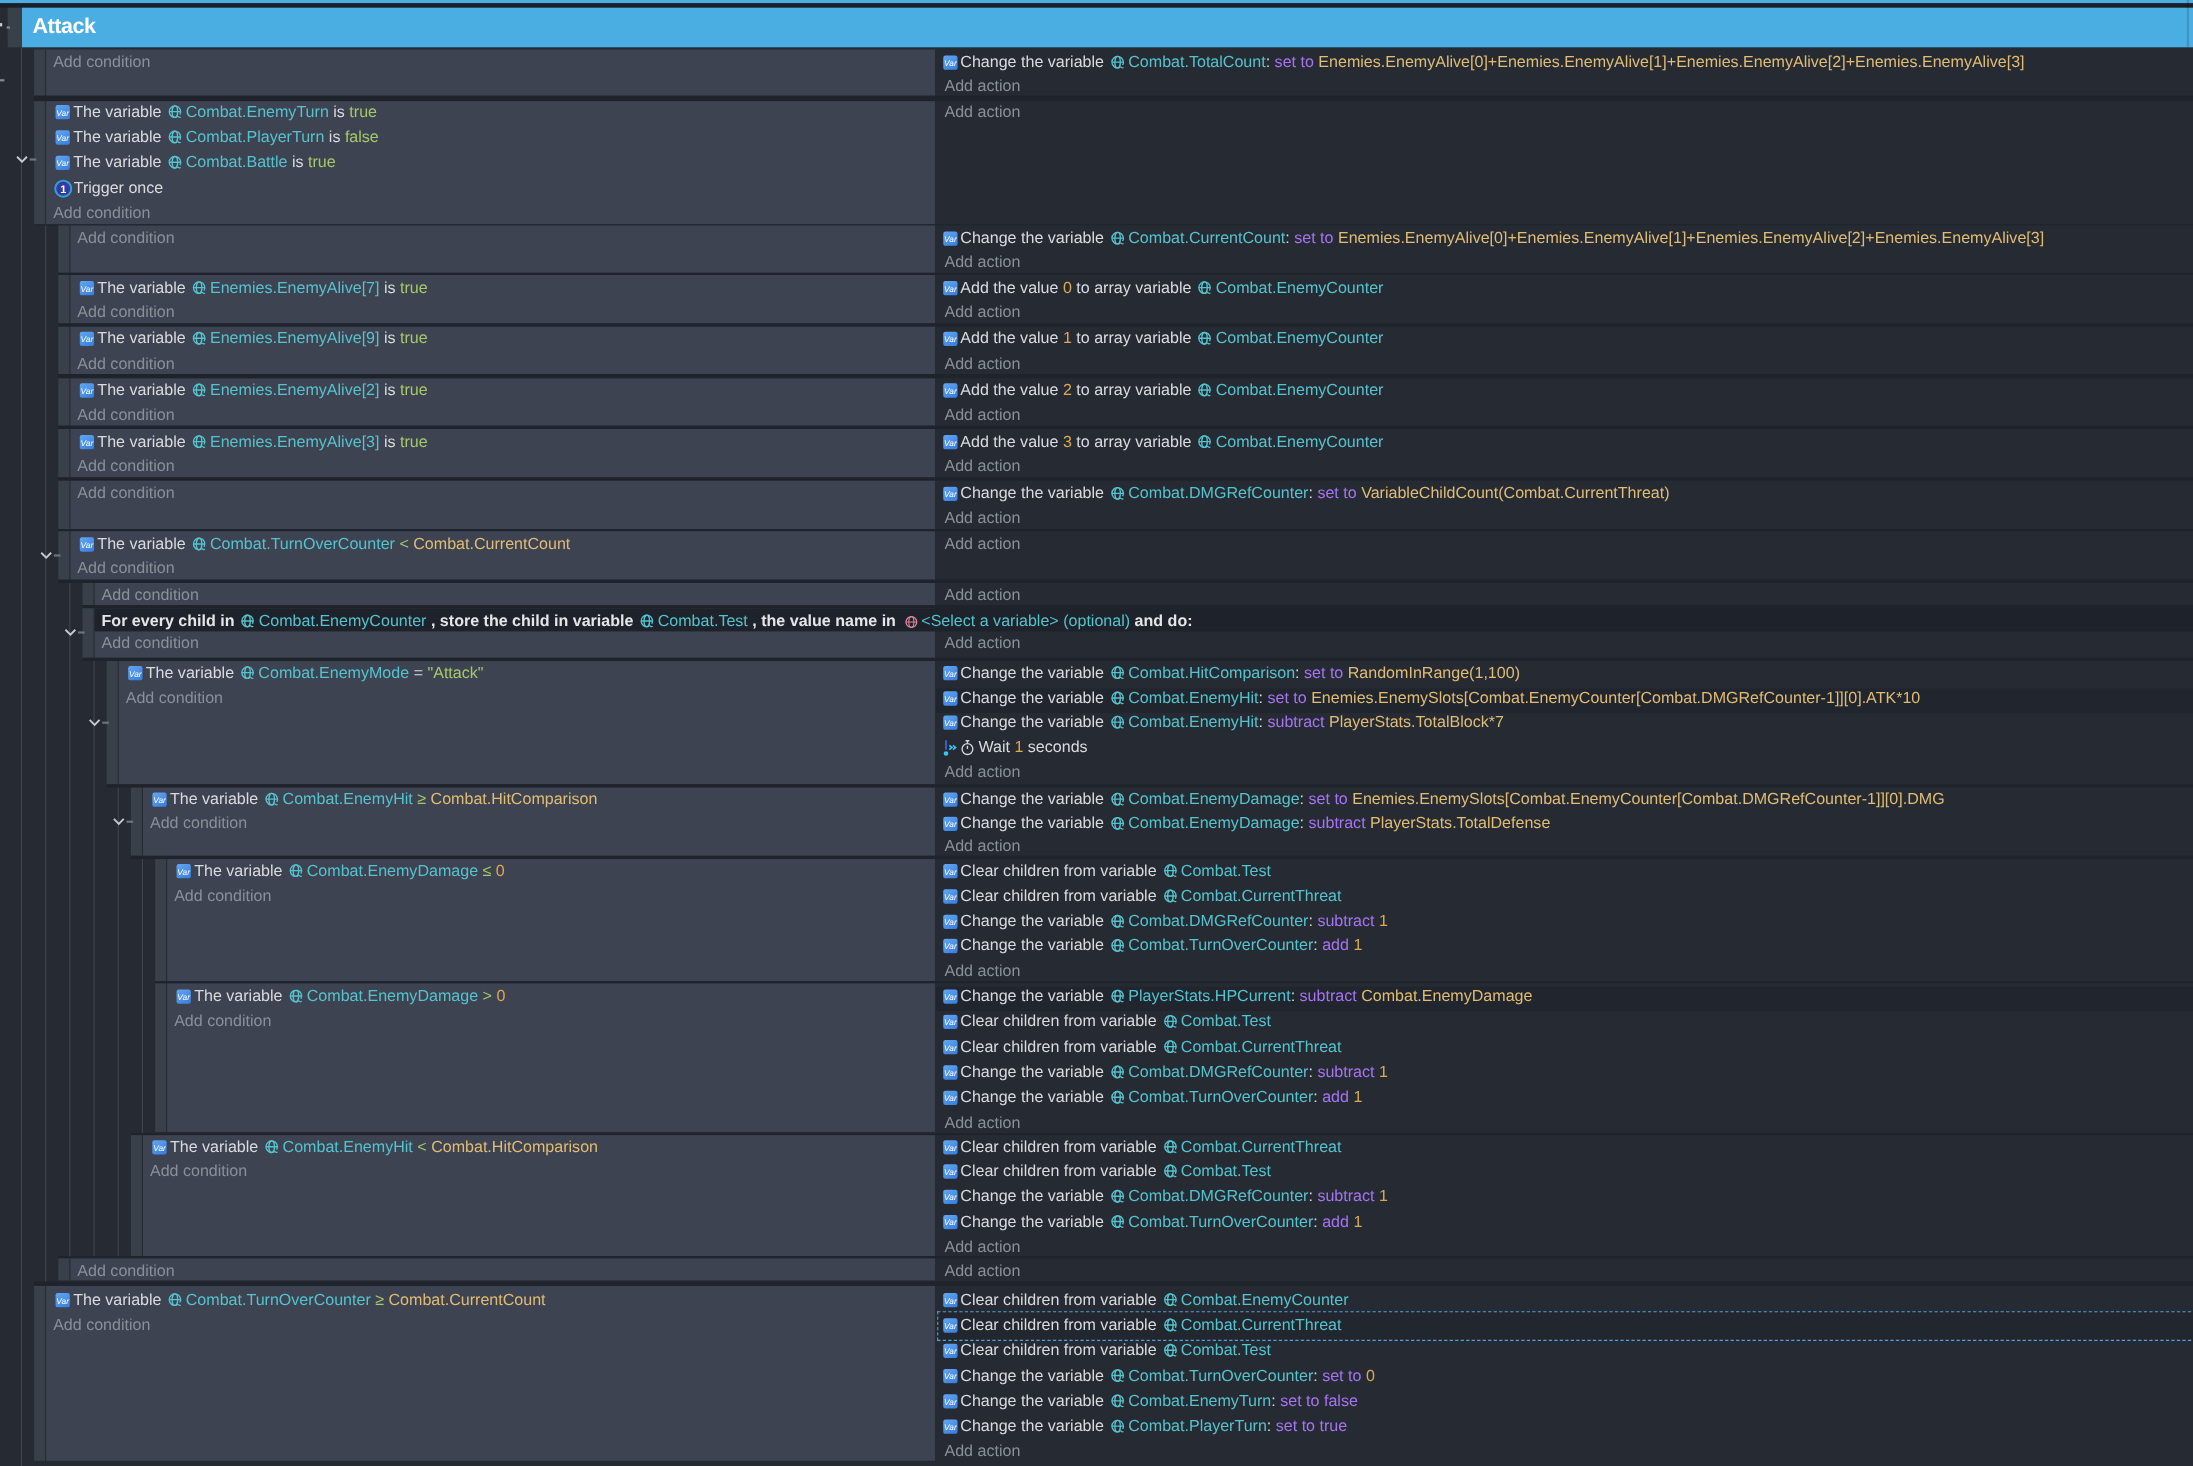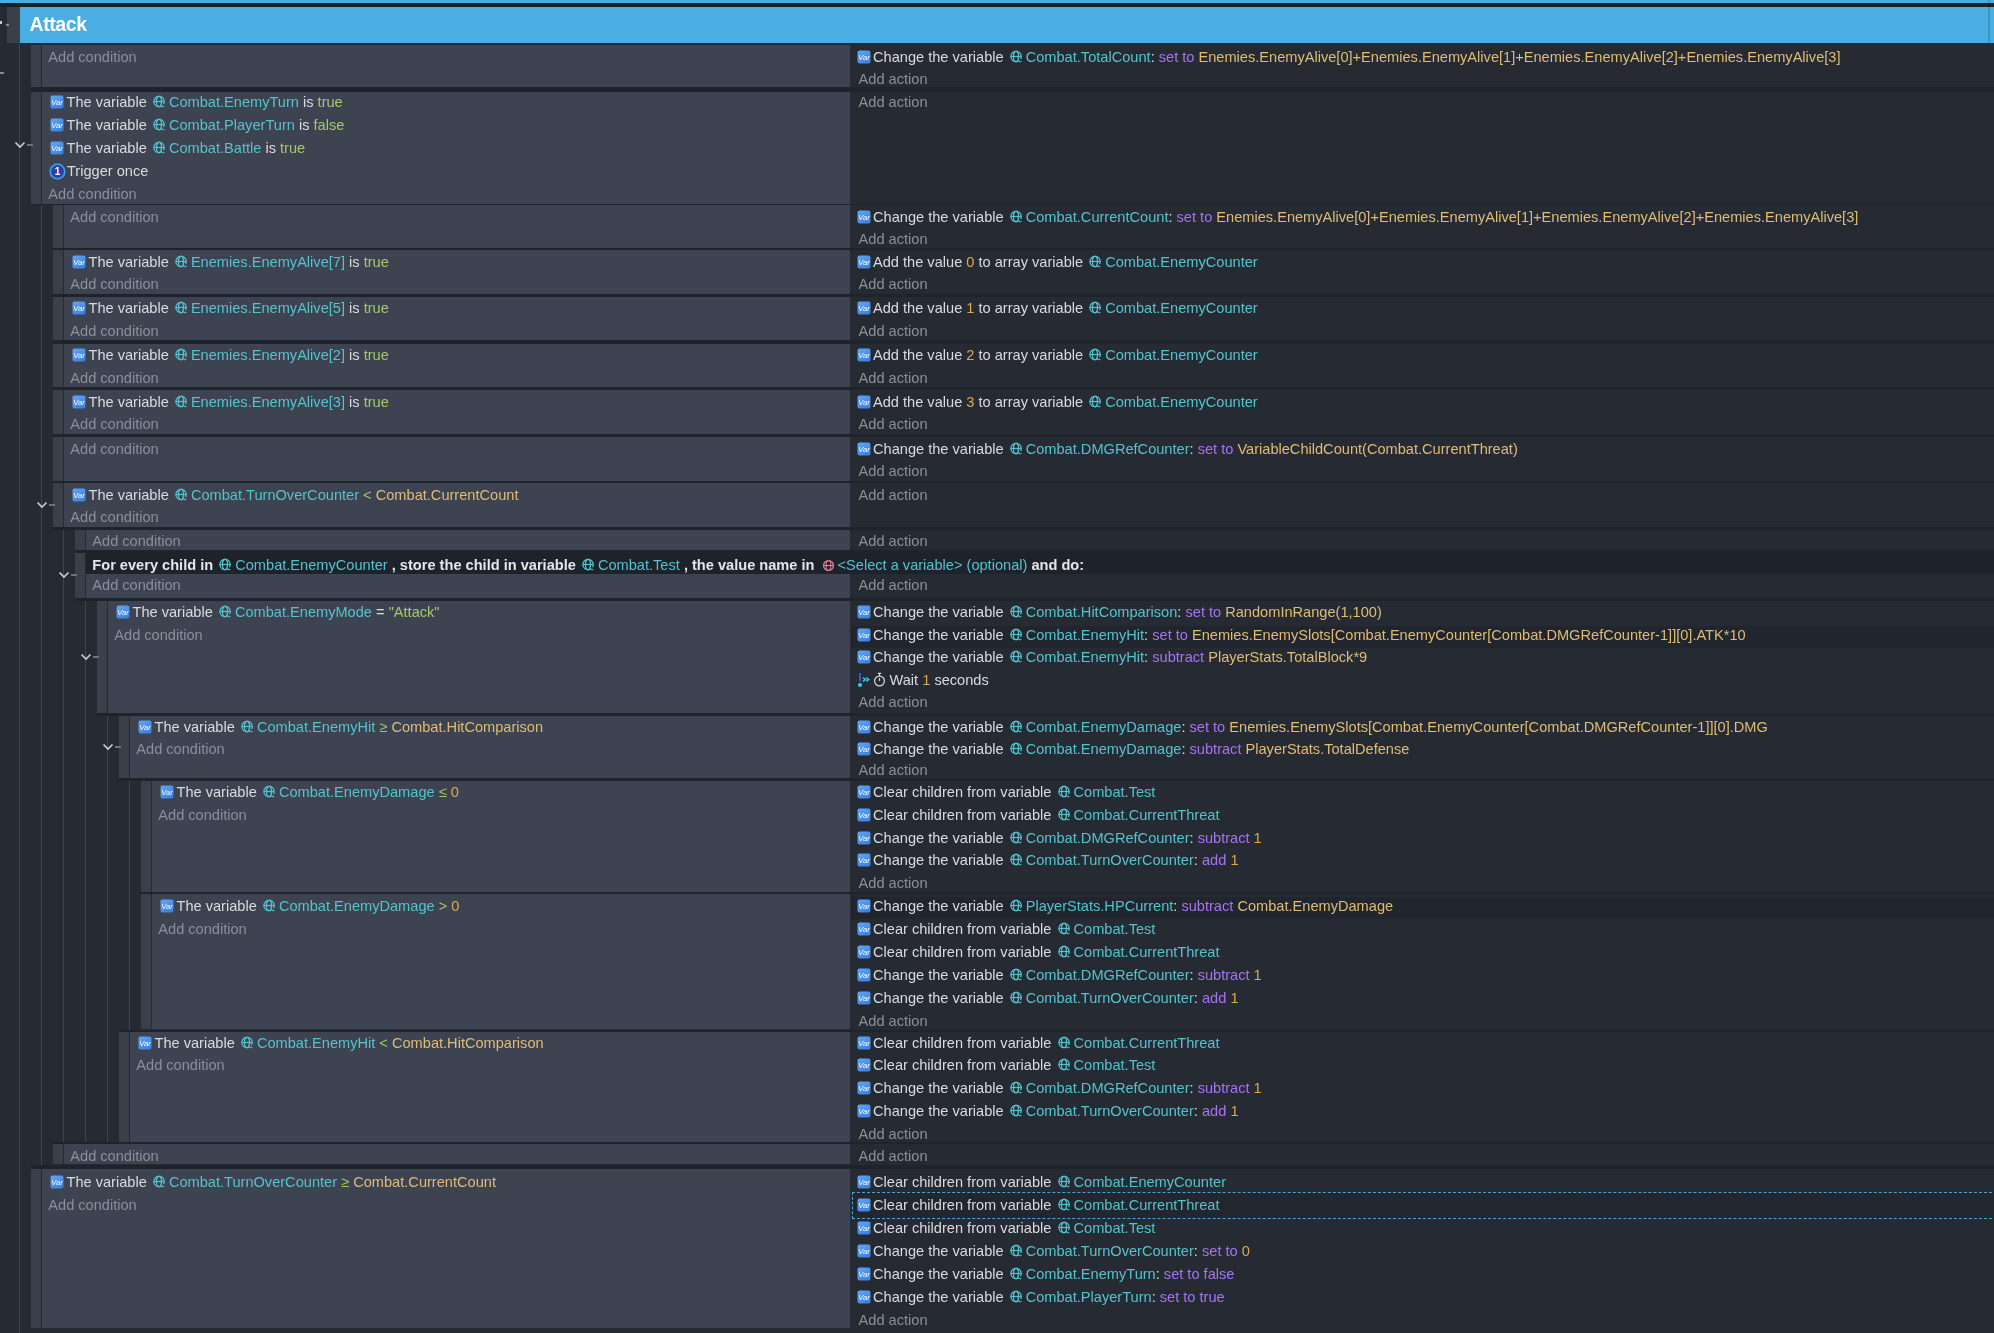--- a/index.html
+++ b/index.html
@@ -194,21 +194,21 @@
     </svg><i class="t">Combat.EnemyCounter</i></div>
 <div class="r" style="left:858.6px;top:276.3px"><i class="gy">Add action</i></div>
 <div class="r" style="left:72.0px;top:300.4px"><svg class="ic" width="14" height="14" viewBox="0 0 14 14" style="margin-right:2.5px">
       <rect x="0.5" y="0.5" width="13" height="13" rx="2" fill="url(#vg)"></rect>
       <text x="7" y="10" text-anchor="middle" font-size="7.6" fill="#fff" font-family="Liberation Sans" font-style="italic">Var</text>
     </svg><i class="w">The variable </i><svg class="ic" width="14" height="14" viewBox="0 0 14 14" style="margin:0 3px 0 1px" fill="none" stroke="#54c3ce" stroke-width="1.25">
       <path d="M11.55 9.1A5.2 5.2 0 1 0 8.6 11.47"></path>
       <ellipse cx="7" cy="6.5" rx="2.5" ry="5.2"></ellipse>
       <path d="M1.8 6.5h10.4"></path>
       <path d="M8.3 11.6c0.6-0.9 1.5-1 2.2-0.3c0.6 0.6 1.3 0.5 1.8-0.1" stroke-width="1.1"></path>
-    </svg><i class="t">Enemies.EnemyAlive[5]</i><i class="w"> is </i><i class="g">true</i></div>
+    </svg><i class="t">Enemies.EnemyAlive[9]</i><i class="w"> is </i><i class="g">true</i></div>
 <div class="r" style="left:70.3px;top:323.0px"><i class="gy">Add condition</i></div>
 <div class="r" style="left:856.5px;top:300.4px"><svg class="ic" width="14" height="14" viewBox="0 0 14 14" style="margin-right:2.5px">
       <rect x="0.5" y="0.5" width="13" height="13" rx="2" fill="url(#vg)"></rect>
       <text x="7" y="10" text-anchor="middle" font-size="7.6" fill="#fff" font-family="Liberation Sans" font-style="italic">Var</text>
     </svg><i class="w">Add the value </i><i class="n">1</i><i class="w"> to array variable </i><svg class="ic" width="14" height="14" viewBox="0 0 14 14" style="margin:0 3px 0 1px" fill="none" stroke="#54c3ce" stroke-width="1.25">
       <path d="M11.55 9.1A5.2 5.2 0 1 0 8.6 11.47"></path>
       <ellipse cx="7" cy="6.5" rx="2.5" ry="5.2"></ellipse>
       <path d="M1.8 6.5h10.4"></path>
       <path d="M8.3 11.6c0.6-0.9 1.5-1 2.2-0.3c0.6 0.6 1.3 0.5 1.8-0.1" stroke-width="1.1"></path>
     </svg><i class="t">Combat.EnemyCounter</i></div>
@@ -323,21 +323,21 @@
       <path d="M8.3 11.6c0.6-0.9 1.5-1 2.2-0.3c0.6 0.6 1.3 0.5 1.8-0.1" stroke-width="1.1"></path>
     </svg><i class="t">Combat.EnemyHit</i><i class="w">: </i><i class="p">set to </i><i class="o">Enemies.EnemySlots[Combat.EnemyCounter[Combat.DMGRefCounter-1]][0].ATK*10</i></div>
 <div class="r" style="left:856.5px;top:649.2px"><svg class="ic" width="14" height="14" viewBox="0 0 14 14" style="margin-right:2.5px">
       <rect x="0.5" y="0.5" width="13" height="13" rx="2" fill="url(#vg)"></rect>
       <text x="7" y="10" text-anchor="middle" font-size="7.6" fill="#fff" font-family="Liberation Sans" font-style="italic">Var</text>
     </svg><i class="w">Change the variable </i><svg class="ic" width="14" height="14" viewBox="0 0 14 14" style="margin:0 3px 0 1px" fill="none" stroke="#54c3ce" stroke-width="1.25">
       <path d="M11.55 9.1A5.2 5.2 0 1 0 8.6 11.47"></path>
       <ellipse cx="7" cy="6.5" rx="2.5" ry="5.2"></ellipse>
       <path d="M1.8 6.5h10.4"></path>
       <path d="M8.3 11.6c0.6-0.9 1.5-1 2.2-0.3c0.6 0.6 1.3 0.5 1.8-0.1" stroke-width="1.1"></path>
-    </svg><i class="t">Combat.EnemyHit</i><i class="w">: </i><i class="p">subtract </i><i class="o">PlayerStats.TotalBlock*9</i></div>
+    </svg><i class="t">Combat.EnemyHit</i><i class="w">: </i><i class="p">subtract </i><i class="o">PlayerStats.TotalBlock*7</i></div>
 <div class="r" style="left:856.5px;top:671.7px"><svg class="ic" width="13" height="16" viewBox="0 0 13 16" style="margin-right:3px" fill="none">
       <path d="M3 1v8.5" stroke="#3b62d8" stroke-width="1.7"></path>
       <circle cx="3" cy="13" r="2.1" fill="#38c6f2" stroke="none"></circle>
       <path d="M6 5.6l2.4 1.9L6 9.4" stroke="#38c6f2" stroke-width="1.5"></path>
       <path d="M9.3 5.6l2.4 1.9l-2.4 1.9" stroke="#38c6f2" stroke-width="1.5"></path>
     </svg><svg class="ic" width="13" height="16" viewBox="0 0 13 16" style="margin-right:4px" fill="none" stroke="#d4d7db" stroke-width="1.2">
       <circle cx="6.5" cy="9" r="4.9"></circle>
       <path d="M4.8 1.4h3.4M6.5 1.6v2.5M6.5 9V6"></path>
     </svg><i class="w">Wait </i><i class="n">1</i><i class="w"> seconds</i></div>
 <div class="r" style="left:858.6px;top:694.2px"><i class="gy">Add action</i></div>

